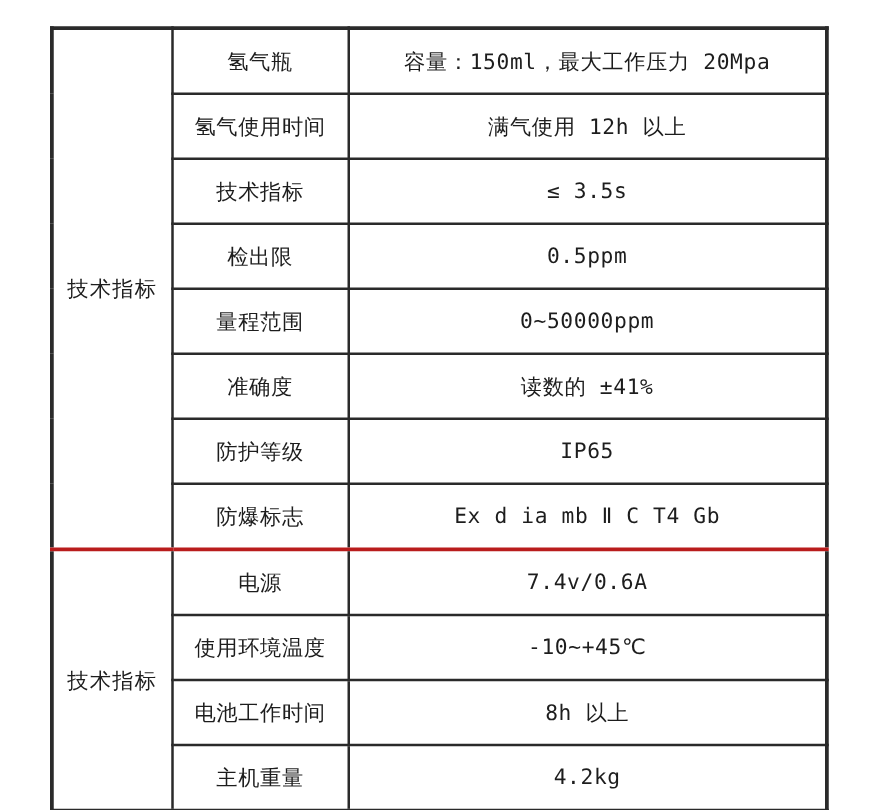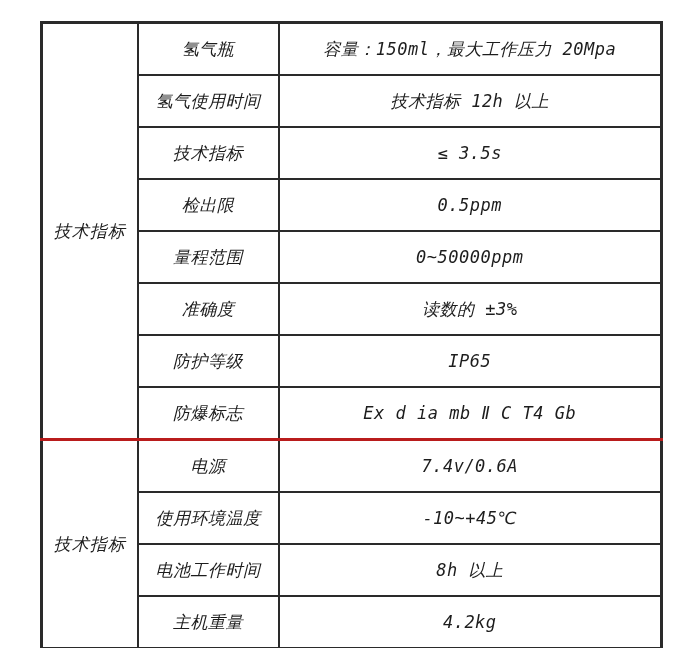--- a/index.html
+++ b/index.html
@@ -23,21 +23,20 @@
   }
   table.spec-table td {
     border: 2px solid #2a2a2a;
     text-align: center;
     vertical-align: middle;
     height: 50px;
     padding: 0 4px;
     font-size: 17px;
     white-space: nowrap;
     overflow: hidden;
-    font-style: italic;
   }
   td.group-cell {
     font-size: 18px;
     letter-spacing: 1px;
     font-weight: 500;
   }
   td.label-cell {
     font-weight: 500;
     letter-spacing: 0.5px;
   }
@@ -59,37 +58,37 @@
       <col style="width:383px">
     </colgroup>
     <tbody>
       <tr>
         <td class="group-cell" rowspan="8">技术指标</td>
         <td class="label-cell">氢气瓶</td>
         <td class="value-cell">容量：150ml，最大工作压力 20Mpa</td>
       </tr>
       <tr>
         <td class="label-cell">氢气使用时间</td>
-        <td class="value-cell">技术指标 12h 以上</td>
+        <td class="value-cell">满气使用 12h 以上</td>
       </tr>
       <tr>
         <td class="label-cell">技术指标</td>
         <td class="value-cell">≤ 3.5s</td>
       </tr>
       <tr>
         <td class="label-cell">检出限</td>
         <td class="value-cell">0.5ppm</td>
       </tr>
       <tr>
         <td class="label-cell">量程范围</td>
         <td class="value-cell">0~50000ppm</td>
       </tr>
       <tr>
         <td class="label-cell">准确度</td>
-        <td class="value-cell">读数的 ±3%</td>
+        <td class="value-cell">读数的 ±41%</td>
       </tr>
       <tr>
         <td class="label-cell">防护等级</td>
         <td class="value-cell">IP65</td>
       </tr>
       <tr>
         <td class="label-cell">防爆标志</td>
         <td class="value-cell">Ex d ia mb Ⅱ C T4 Gb</td>
       </tr>
       <tr class="section-start">

